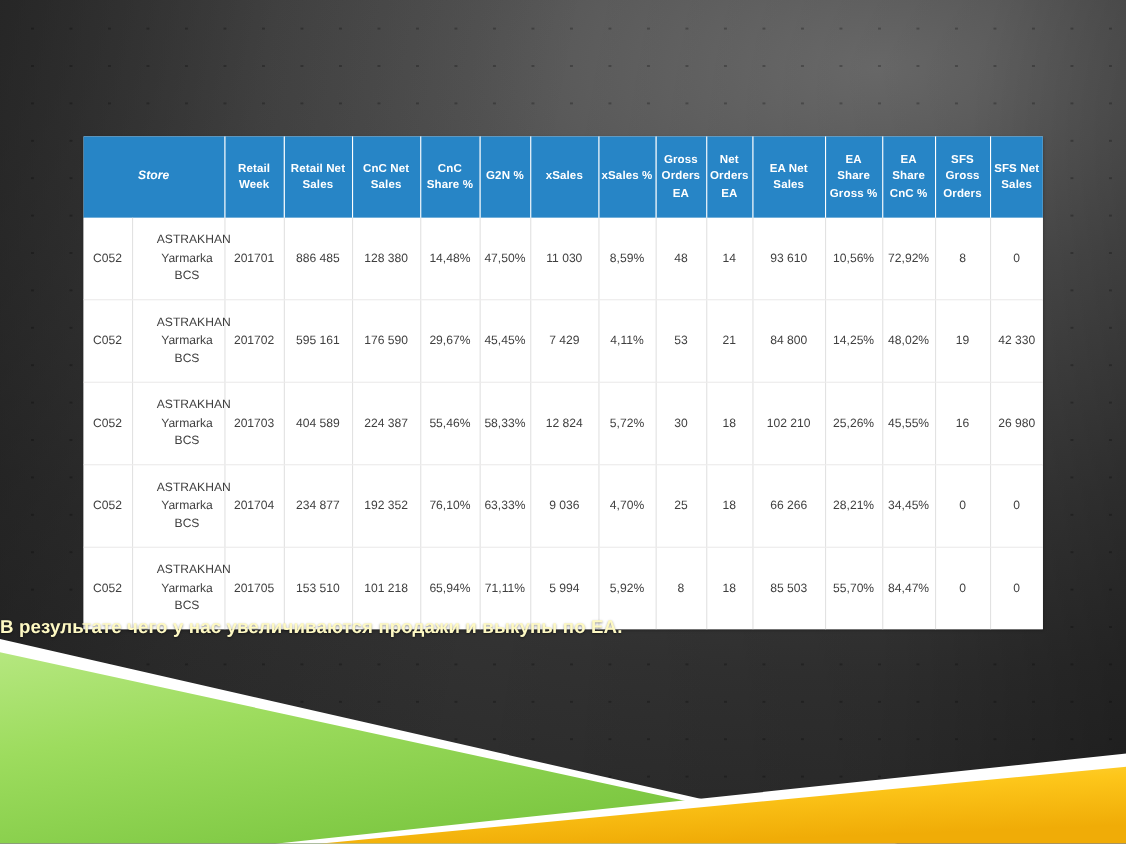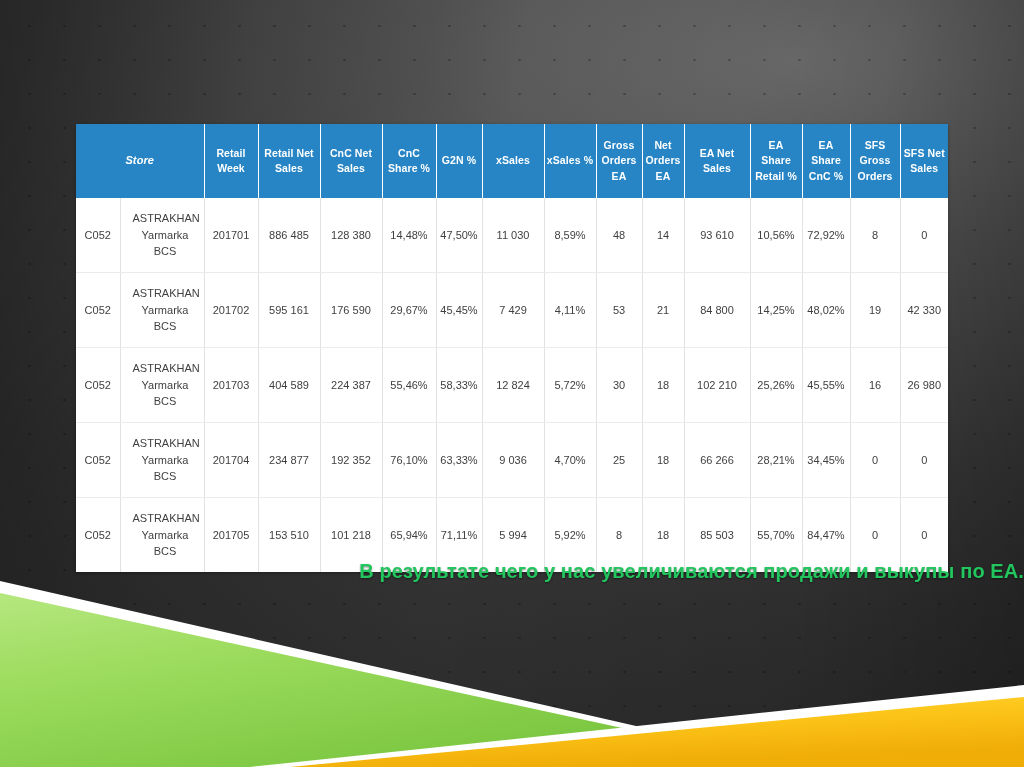--- a/index.html
+++ b/index.html
@@ -101,33 +101,33 @@
   table.data tbody td:last-child { border-right: none; }
   table.data tbody td.store-code {
     font-size: 11px;
     border-right: 1px solid #e2e2e2;
     margin-top: 35px;
   }
   table.data tbody td.store-name {
     font-size: 11px;
     line-height: 1.5;
     white-space: normal;
-    padding-left: 12px;
+    padding-left: 22px;
     padding-right: 6px;
   }
 
   
   .caption {
     position: absolute;
     left: 0;
     top: 560px;
     width: 1024px;
-    text-align: right;
-    color: #22c55e;
-    font-size: 20px;
+    text-align: left;
+    color: #fef9c3;
+    font-size: 17px;
     font-weight: 700;
     letter-spacing: 0.1px;
     text-shadow: 0 1px 2px rgba(0,0,0,0.45);
   }
 </style>
 </head>
 <body>
 
 <div id="slide">
 
@@ -183,21 +183,21 @@
           <th>Retail Week</th>
           <th>Retail Net Sales</th>
           <th>CnC Net Sales</th>
           <th>CnC Share %</th>
           <th>G2N %</th>
           <th>xSales</th>
           <th>xSales %</th>
           <th>Gross Orders EA</th>
           <th>Net Orders EA</th>
           <th>EA Net Sales</th>
-          <th>EA Share Retail %</th>
+          <th>EA Share Gross %</th>
           <th>EA Share CnC %</th>
           <th>SFS Gross Orders</th>
           <th>SFS Net Sales</th>
         </tr>
       </thead>
       <tbody>
         <tr>
           <td class="store-code">C052</td>
           <td class="store-name">ASTRAKHAN Yarmarka BCS</td>
           <td>201701</td>

